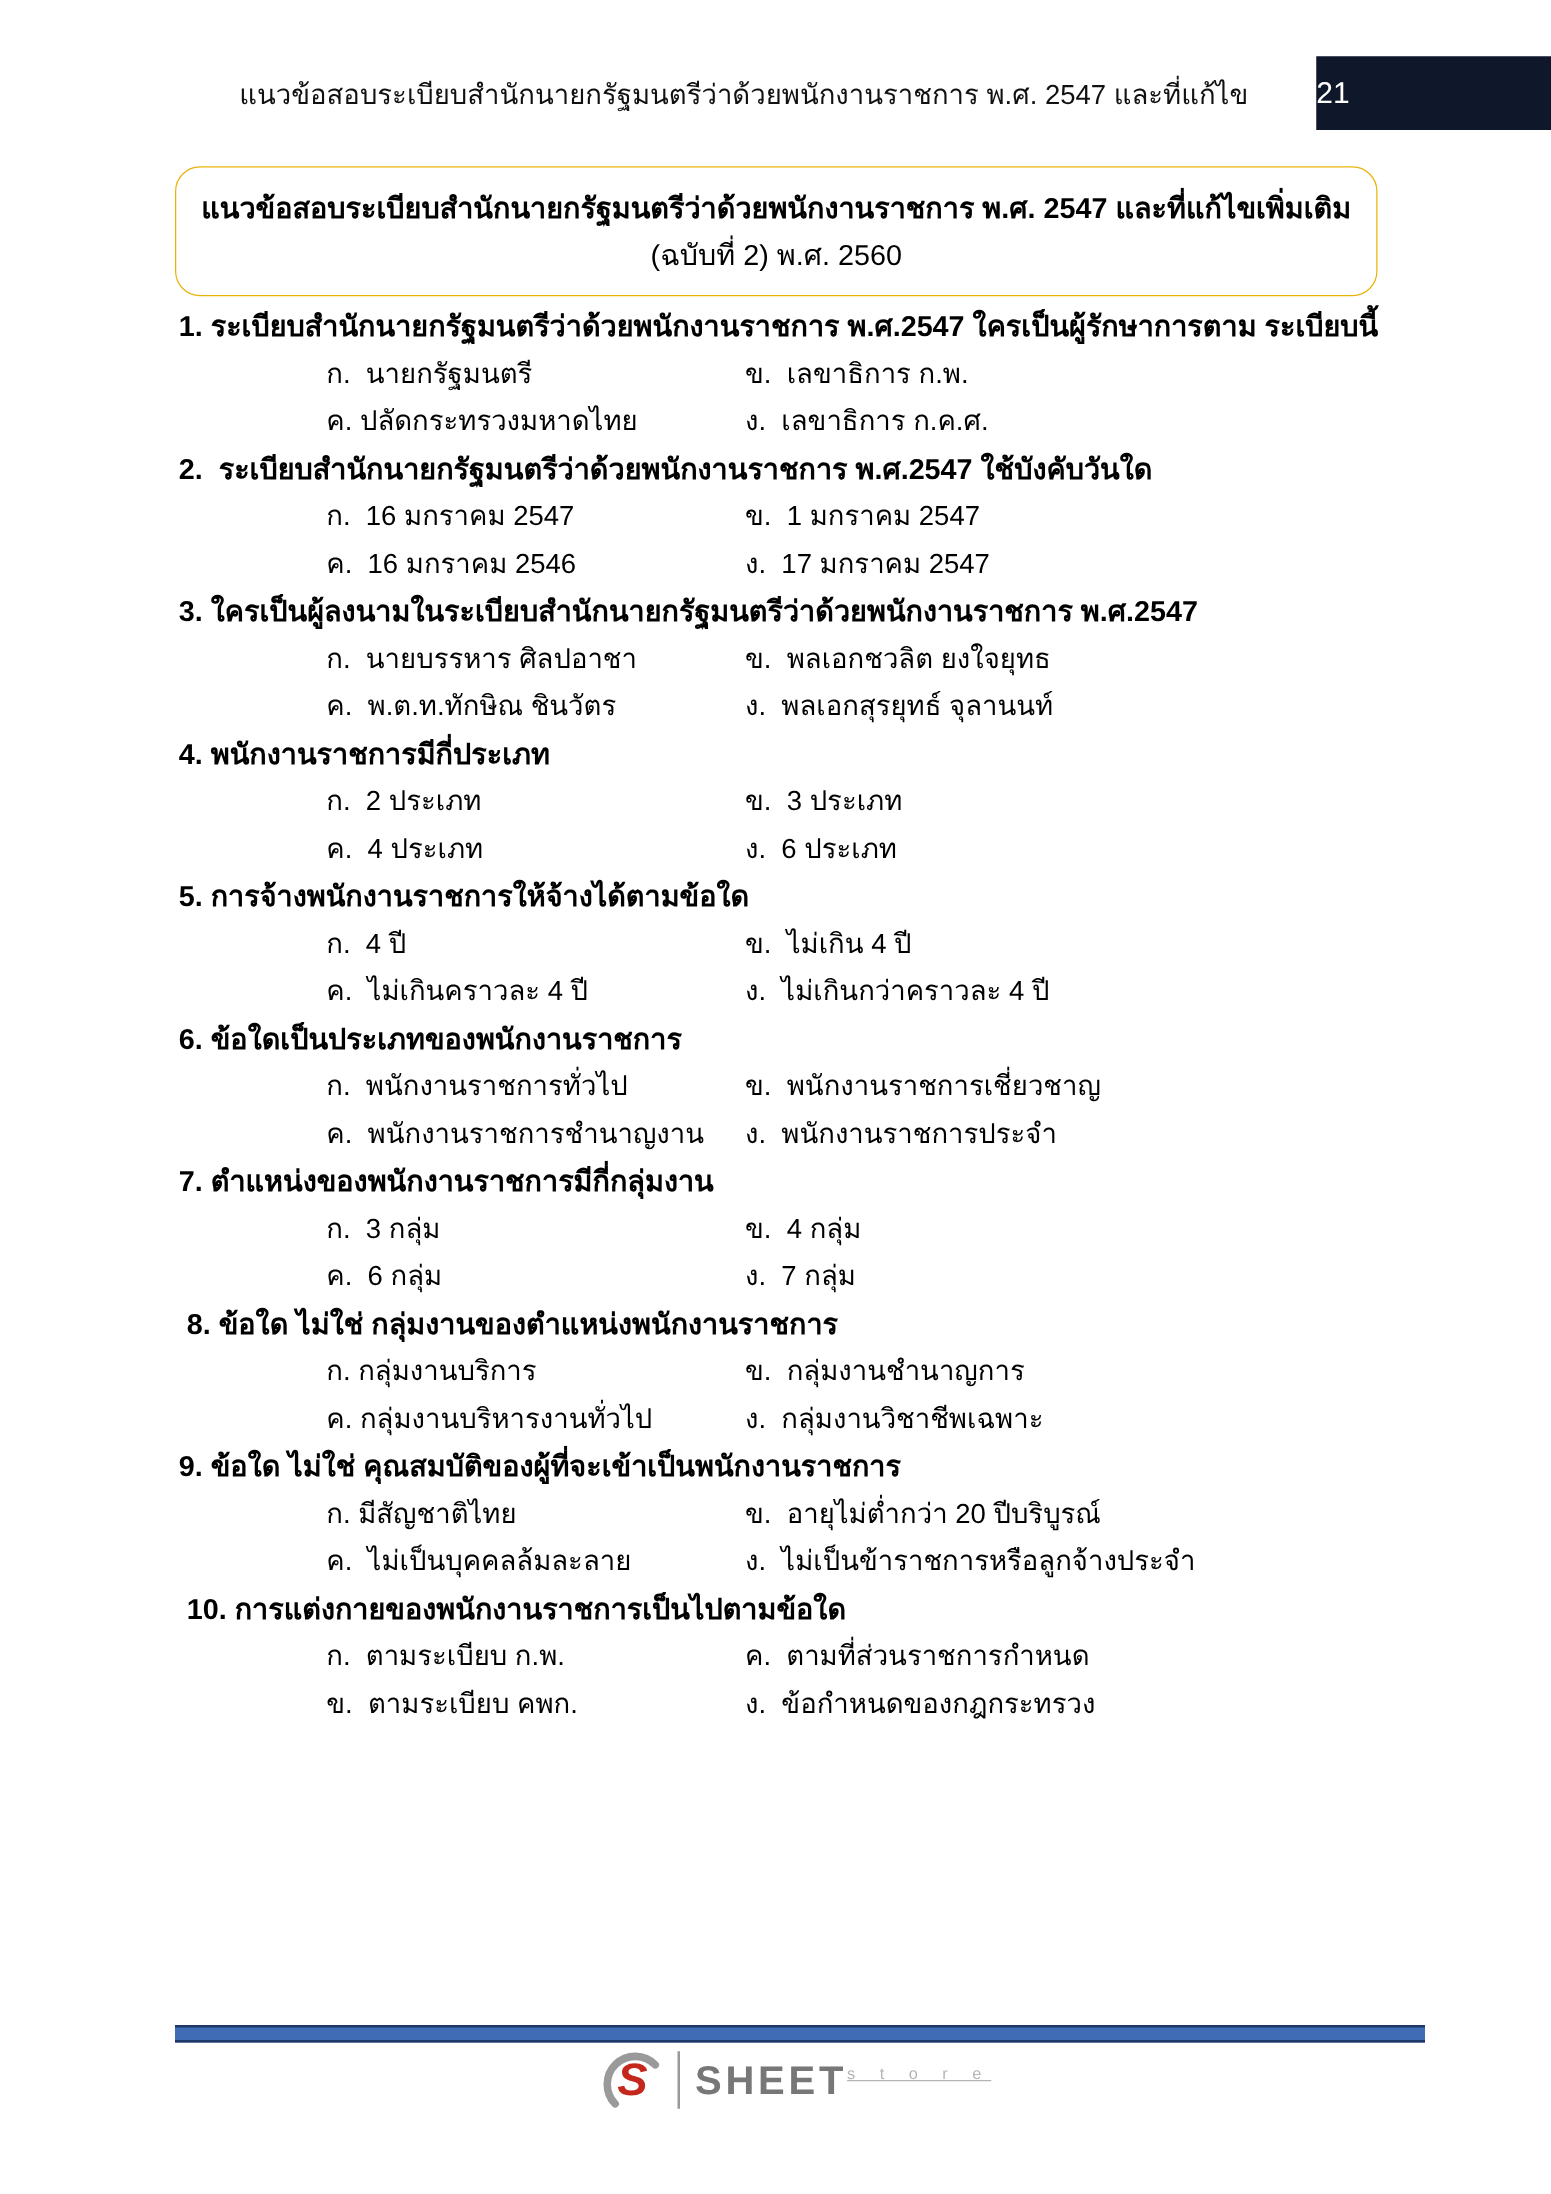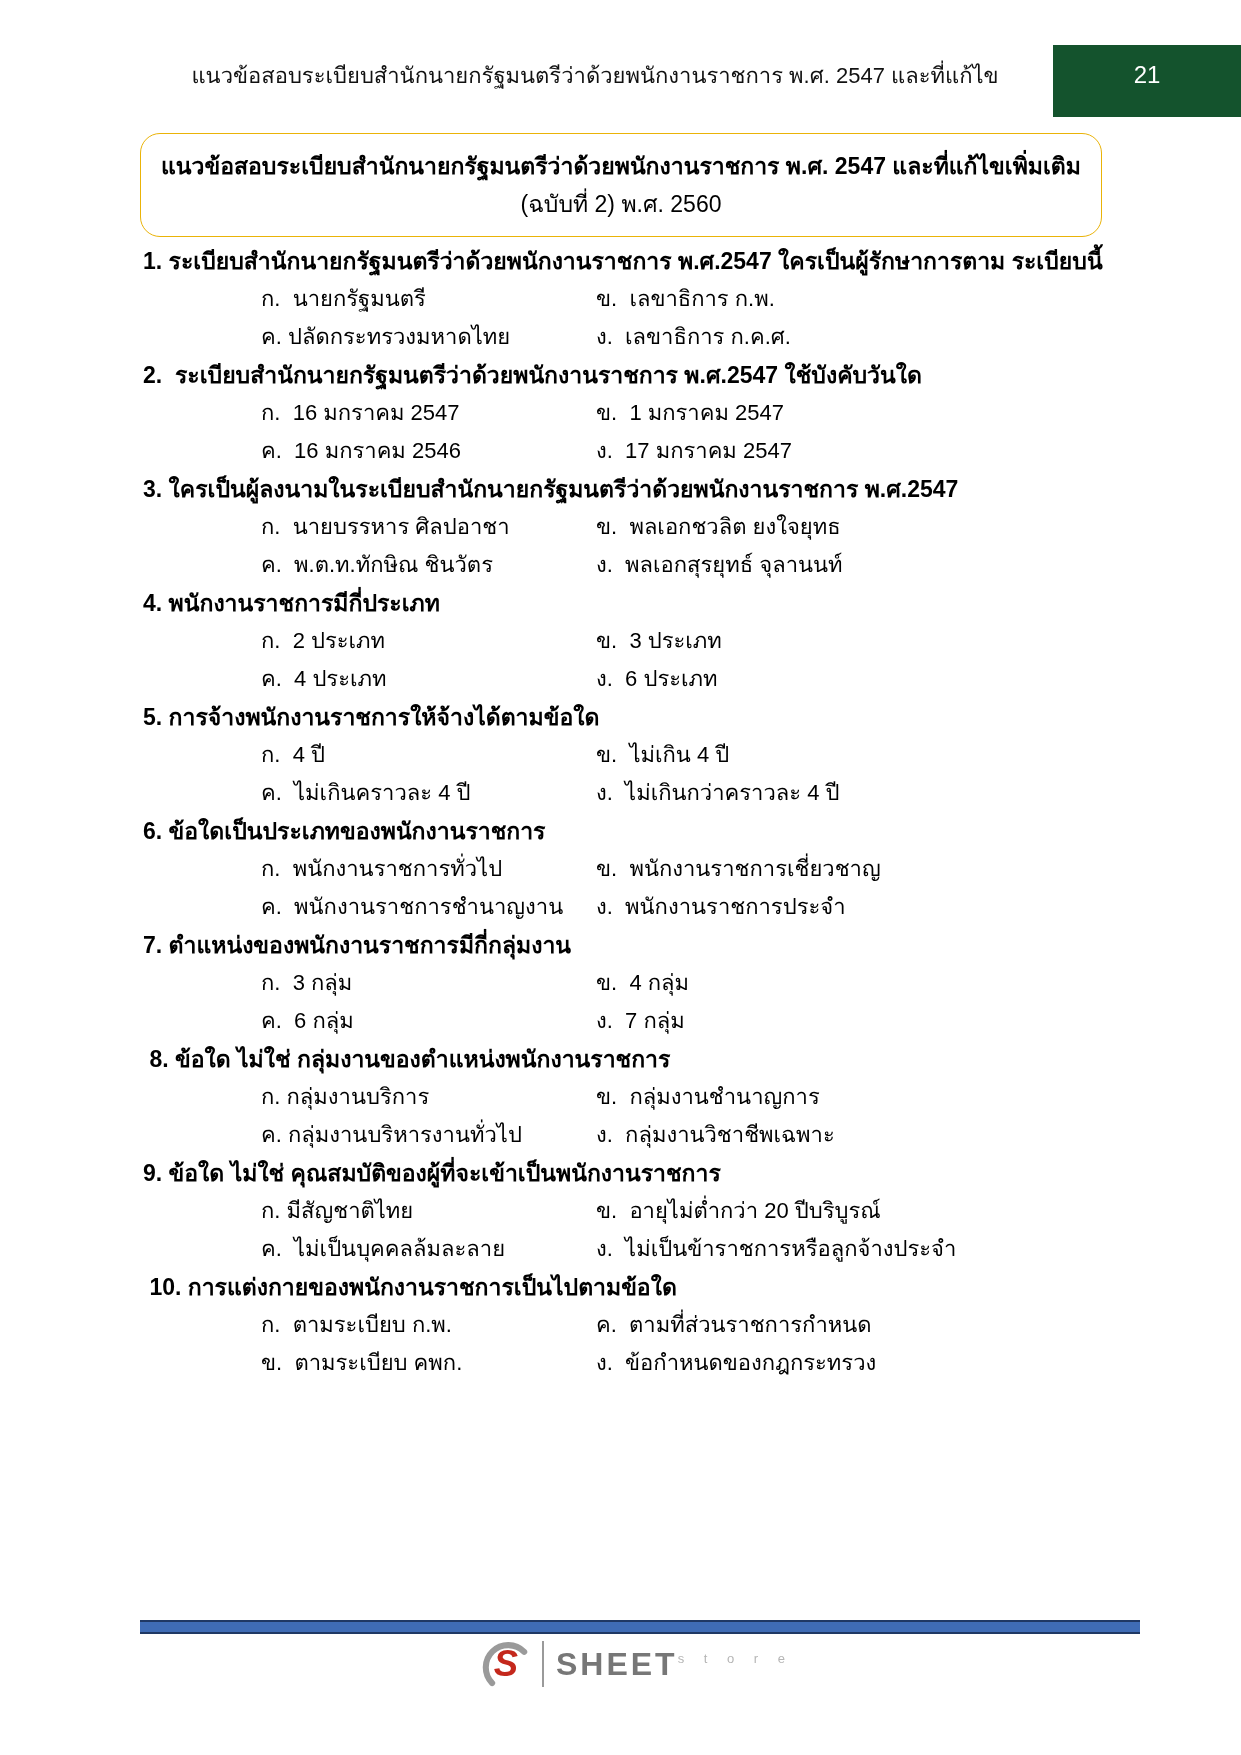--- a/index.html
+++ b/index.html
@@ -26,26 +26,25 @@
     font-size: 22px;
     font-weight: 400;
     color: #111111;
     white-space: nowrap;
   }
   .page-number-badge {
     position: absolute;
     top: 45px;
     left: 1053px;
     width: 188px;
-    height: 72px;
-    background: #14532d;
+    height: 59px;
+    background: #0f172a;
     color: #ffffff;
     font-size: 24px;
     line-height: 60px;
-    text-align: center;
   }
 
   
   .title-box {
     position: absolute;
     top: 133px;
     left: 140px;
     width: 920px;
     border: 1px solid #eab308;
     border-radius: 20px;
@@ -132,20 +131,21 @@
     letter-spacing: 3px;
     line-height: 30px;
   }
   .brand-sub {
     font-size: 13px;
     font-weight: 400;
     color: #b5b5b5;
     letter-spacing: 8px;
     line-height: 16px;
     margin-top: 2px;
+    text-decoration: underline;
   }
 </style>
 </head>
 <body>
 
 <div class="page-header-title">แนวข้อสอบระเบียบสำนักนายกรัฐมนตรีว่าด้วยพนักงานราชการ พ.ศ. 2547 และที่แก้ไข</div>
 
 <div class="page-number-badge">21</div>
 
 <div class="title-box">

